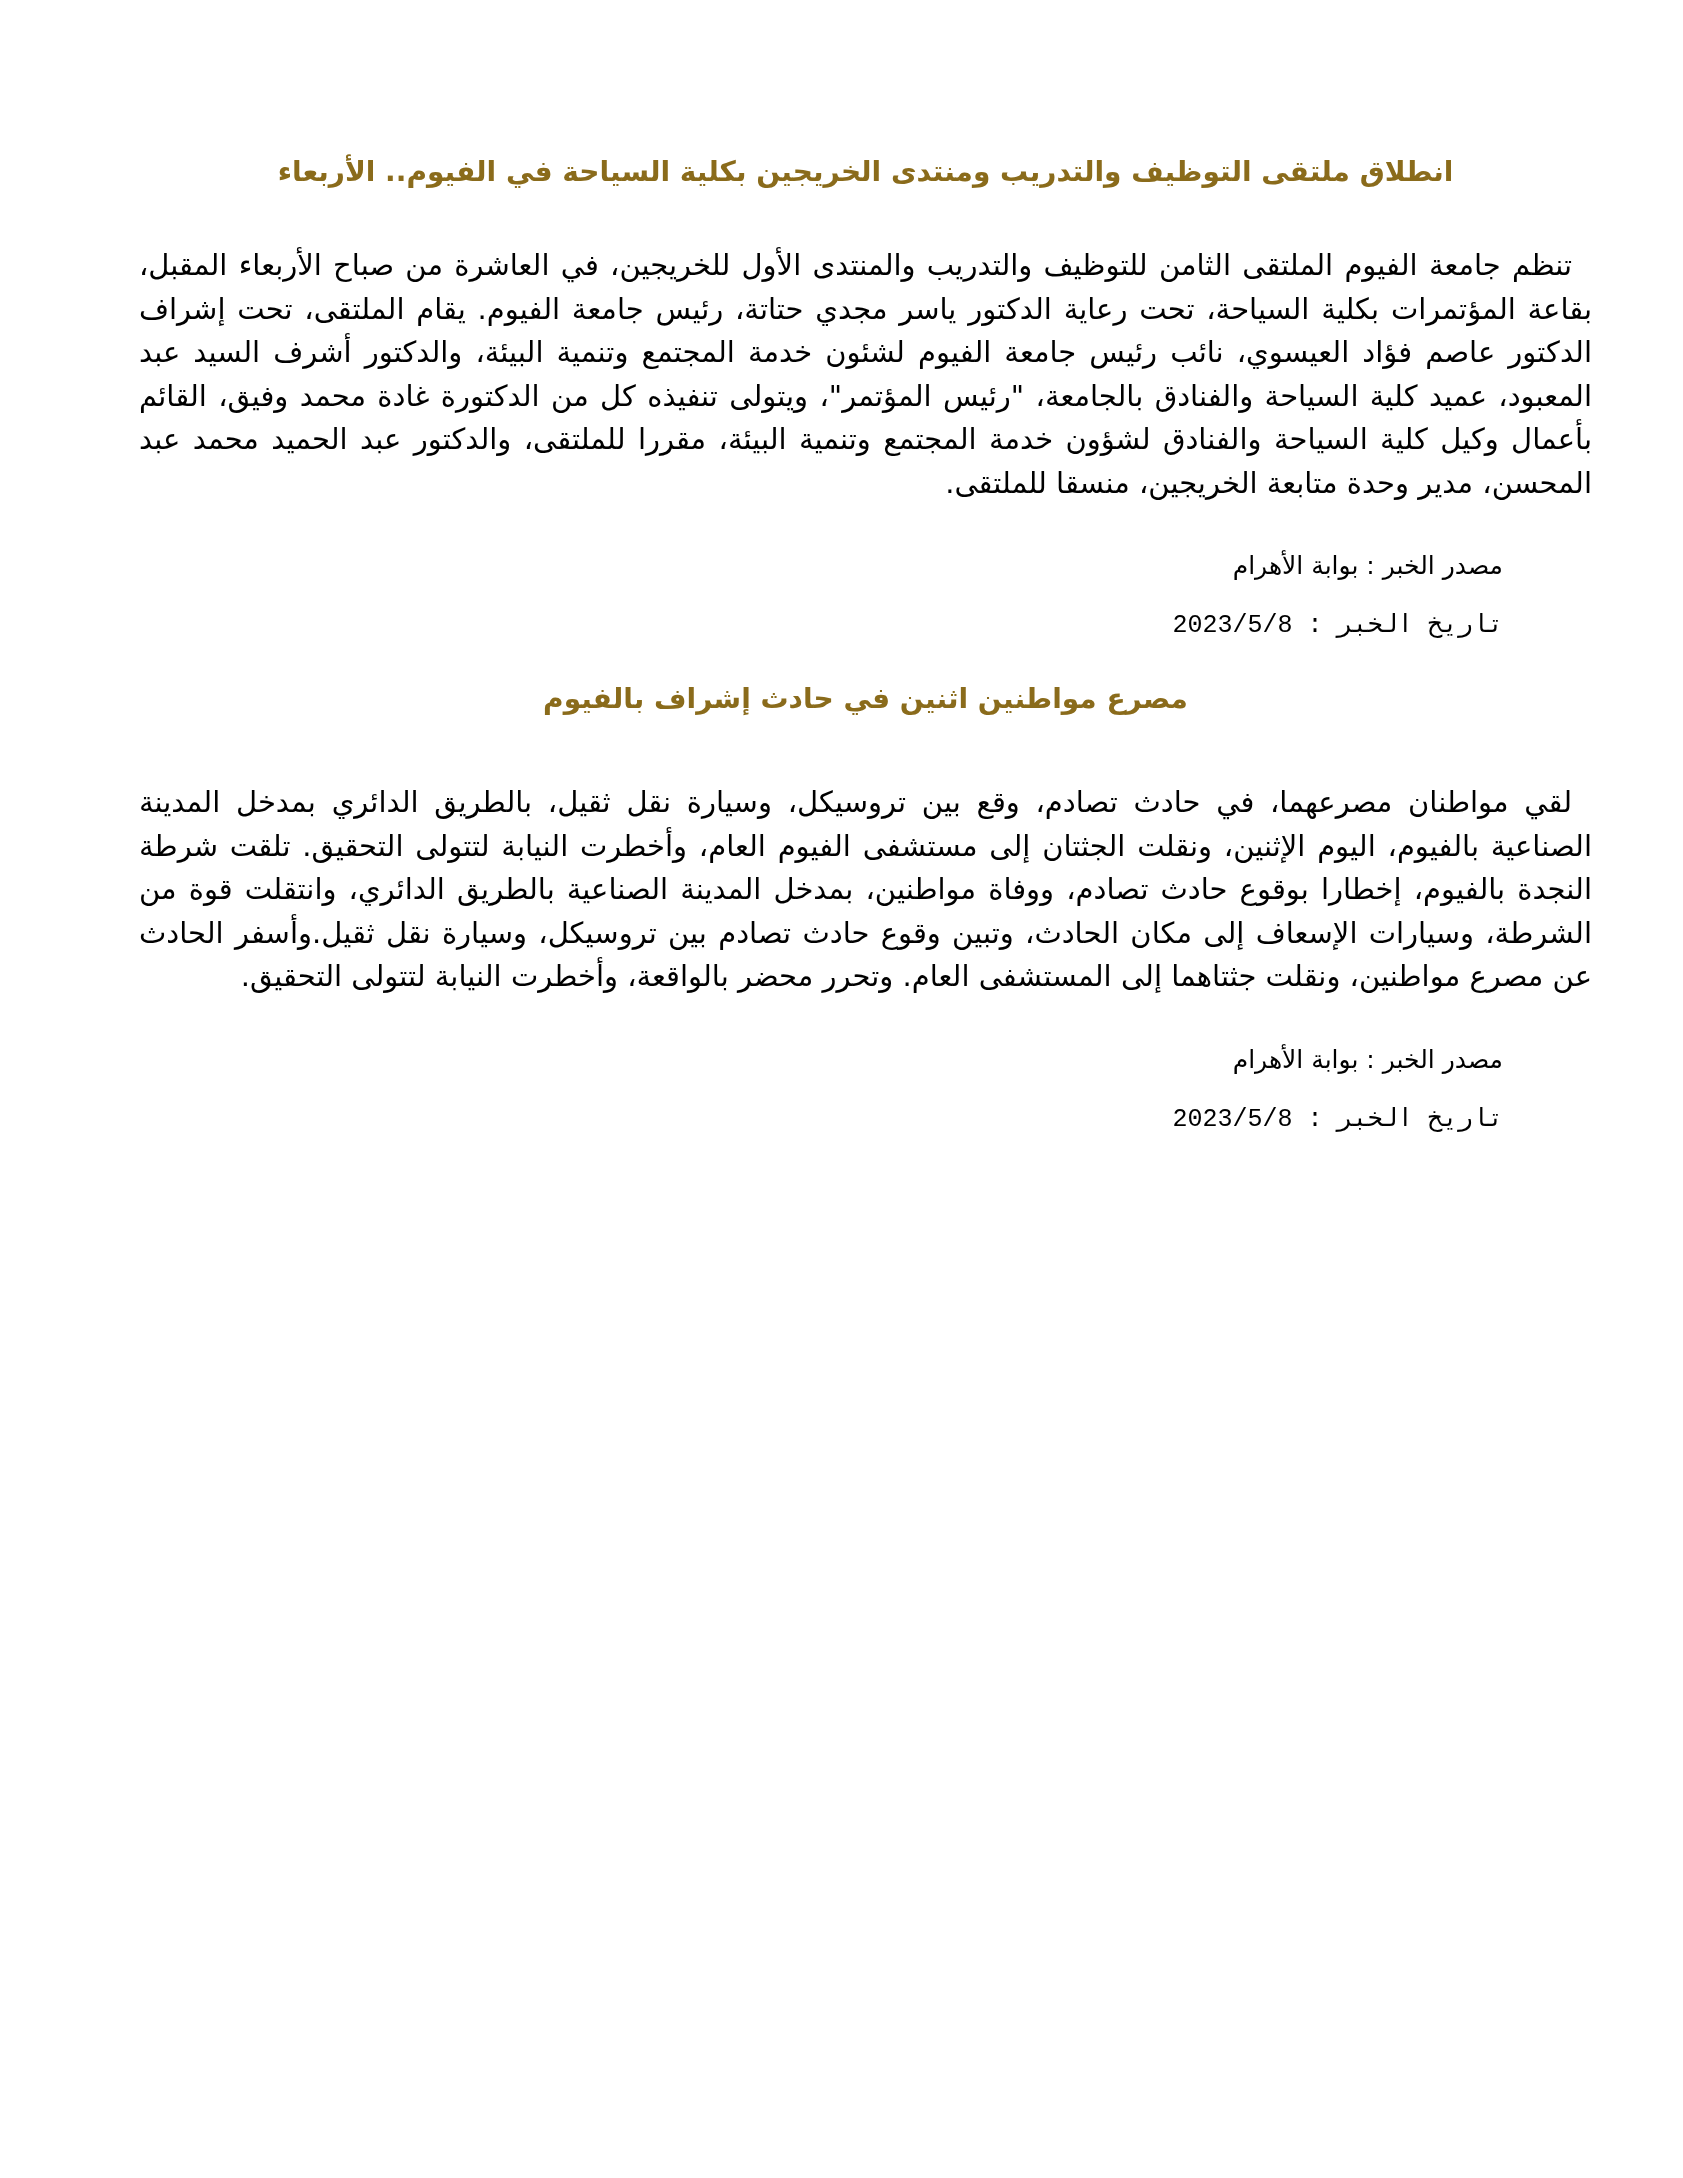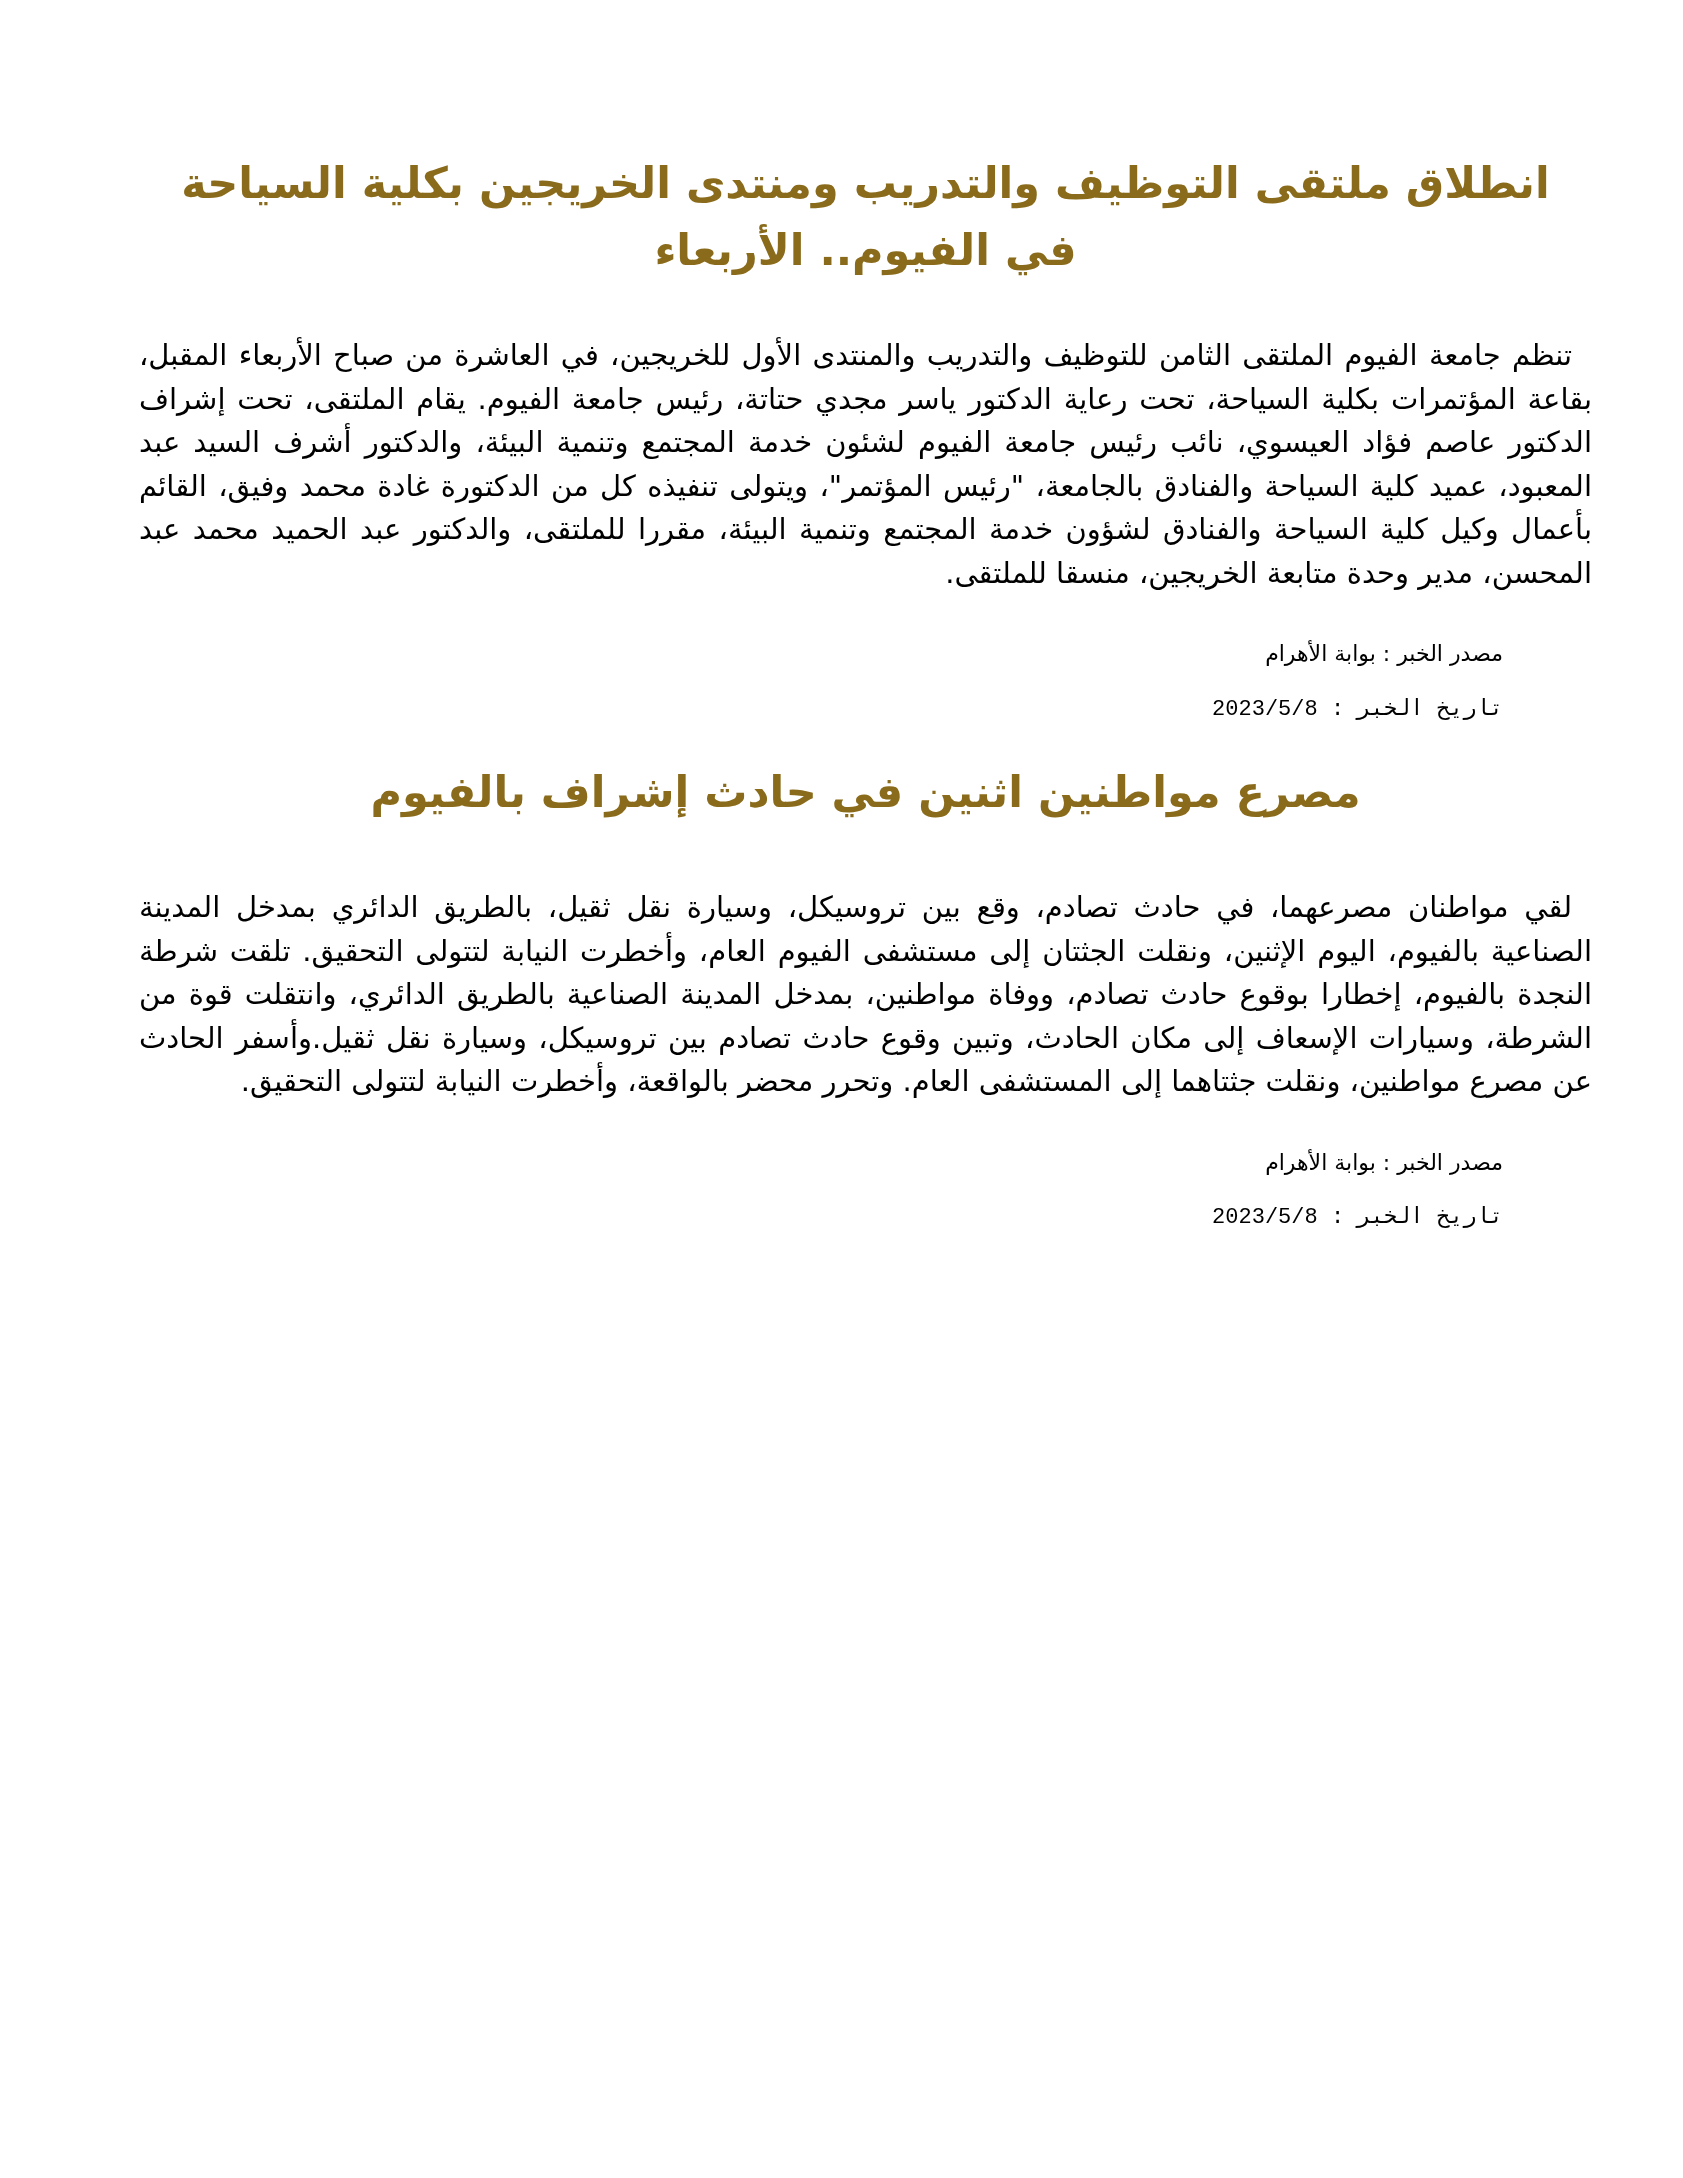--- a/index.html
+++ b/index.html
@@ -16,39 +16,39 @@
     direction: rtl;
     padding: 150px 91px 0 139px;
     font-family: "DejaVu Sans", sans-serif;
     color: #000000;
     overflow: hidden;
   }
   .article { margin: 0; }
   .headline {
     color: #8a6b1b;
     font-weight: bold;
-    font-size: 43px;
+    font-size: 28px;
     line-height: 1.55;
     text-align: center;
     margin: 0 0 51px 0;
   }
   .headline.second {
     margin-top: 4px;
     margin-bottom: 61px;
   }
   .body-text {
     font-size: 29px;
     line-height: 1.5;
     text-align: justify;
     text-indent: 20px;
     color: #000000;
     margin: 0 0 44px 0;
   }
   .meta-line {
-    font-size: 22px;
+    font-size: 25px;
     line-height: 1.35;
     text-align: right;
     margin: 0 89px 26px 0;
     color: #000000;
   }
   .meta-line.date {
     margin-bottom: 34px;
     font-family: Liberation Mono, monospace;
   }
 </style>

